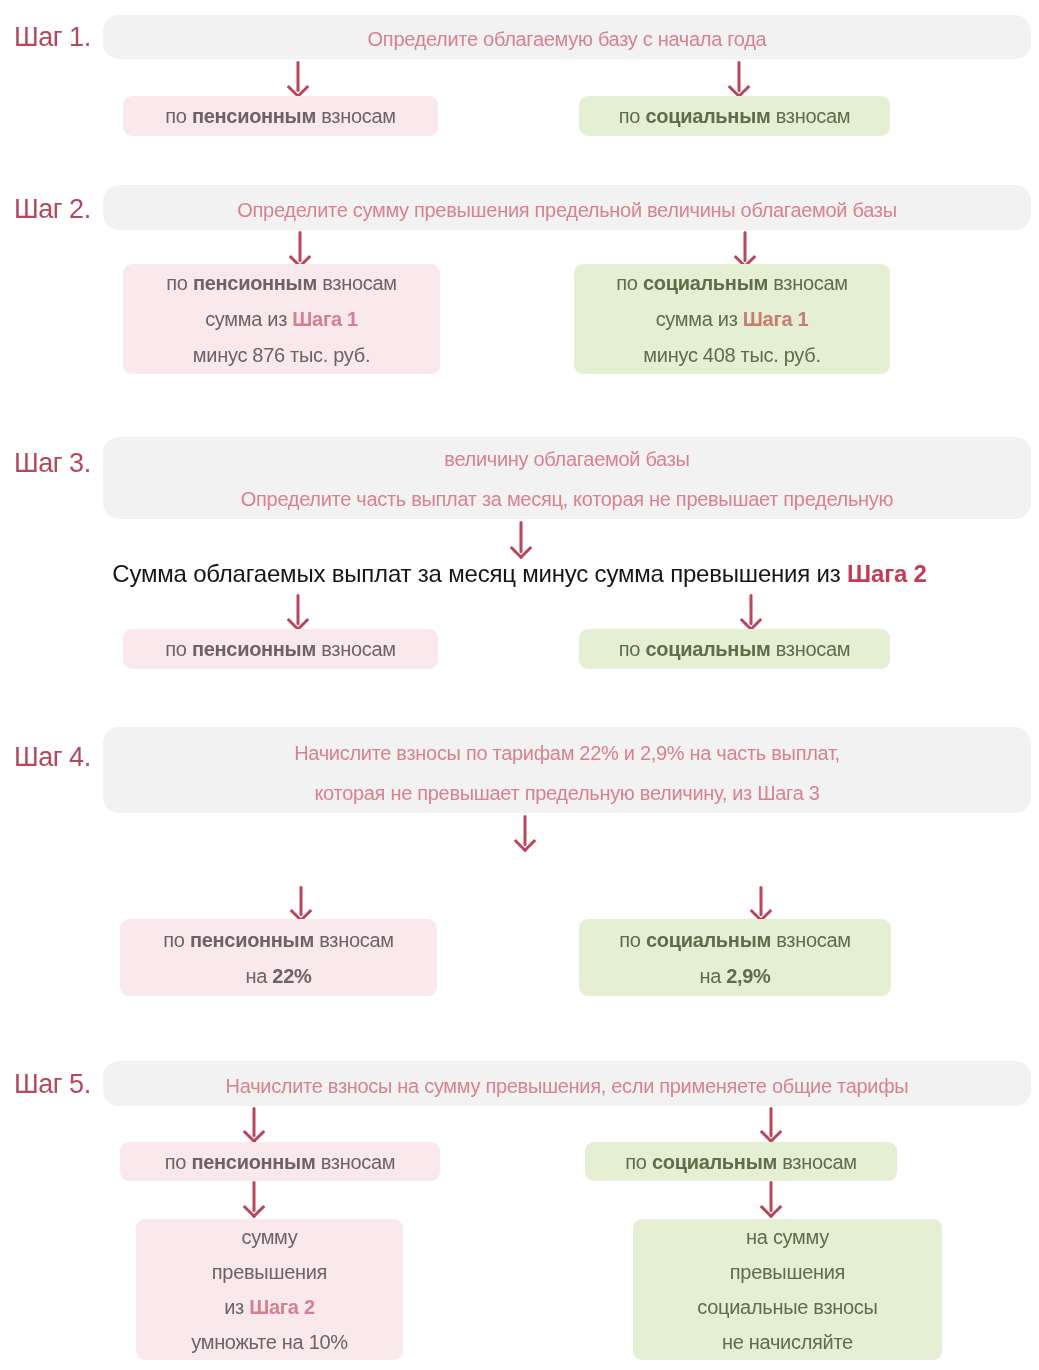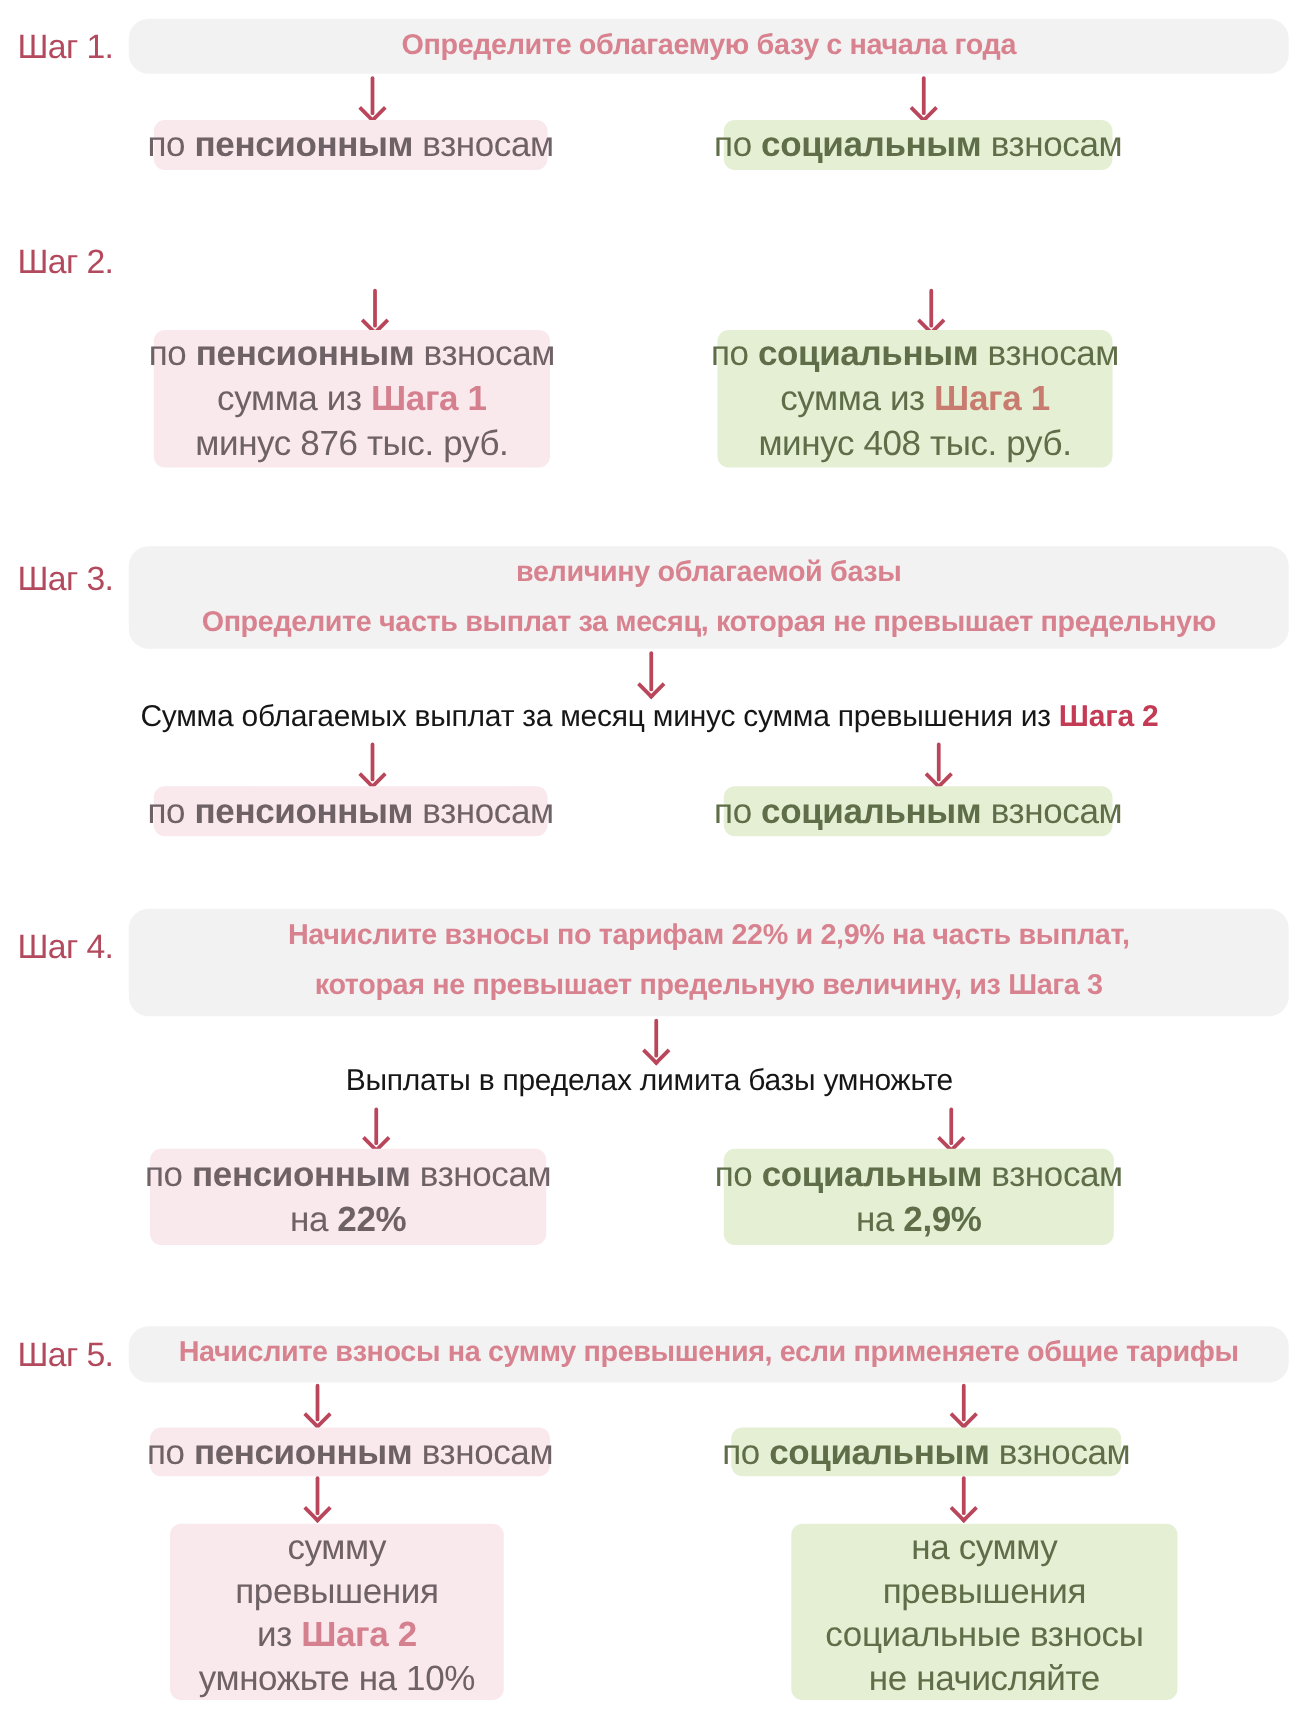--- a/index.html
+++ b/index.html
@@ -18,34 +18,34 @@
     font-weight: 400;
     color: var(--step-label, #b2495d);
     letter-spacing: -0.5px;
     white-space: nowrap;
   }
   .header {
     position: absolute;
     background: var(--header-bg, #f2f2f2);
     border-radius: 16px;
     color: var(--header-text, #d9828f);
-    font-weight: 700;
-    font-size: 23px;
+    font-weight: 400;
+    font-size: 20px;
     letter-spacing: -0.3px;
     display: flex;
     flex-direction: column;
     align-items: center;
-    justify-content: flex-start;
+    justify-content: flex-end;
     text-align: center;
     line-height: 40px;
   }
   .tag {
     position: absolute;
     border-radius: 9px;
-    font-size: 28px;
+    font-size: 20px;
     letter-spacing: -0.3px;
     display: flex;
     flex-direction: column;
     align-items: center;
     justify-content: center;
     text-align: center;
   }
   .tag .line { line-height: 36px; white-space: nowrap; }
   .tag.big .line { line-height: 35px; }
   .pink { background: var(--pink-bg, #f9e8ec); color: var(--pink-text, #6e6266); }
@@ -99,20 +99,23 @@
   <div class="arrow" style="left:288px;top:61px;height:37px"></div>
   <div class="arrow" style="left:729px;top:61px;height:37px"></div>
   <div class="tag pink" style="left:123px;top:96px;width:315px;height:40px">
     <span class="line"><span>по </span><b>пенсионным</b><span> взносам</span></span>
   </div>
   <div class="tag green" style="left:579px;top:96px;width:311px;height:40px">
     <span class="line"><span>по </span><b>социальным</b><span> взносам</span></span>
   </div>
 
   <div class="step-label" style="left:14px;top:194px">Шаг 2.</div>
+  <div class="header" style="left:103px;top:185px;width:928px;height:45px">
+    <span class="line">Определите сумму превышения предельной величины облагаемой базы</span>
+  </div>
   <div class="arrow" style="left:290px;top:231px;height:37px"></div>
   <div class="arrow" style="left:735px;top:231px;height:37px"></div>
   <div class="tag pink" style="left:123px;top:264px;width:317px;height:110px">
     <div class="line"><span>по </span><b>пенсионным</b><span> взносам</span></div>
     <div class="line"><span>сумма из </span><b class="ref-pink">Шага 1</b></div>
     <div class="line">минус 876 тыс. руб.</div>
   </div>
   <div class="tag green" style="left:574px;top:264px;width:316px;height:110px">
     <div class="line"><span>по </span><b>социальным</b><span> взносам</span></div>
     <div class="line"><span>сумма из </span><b class="ref-green">Шага 1</b></div>
@@ -136,21 +139,20 @@
   <div class="tag green" style="left:579px;top:629px;width:311px;height:40px">
     <span class="line"><span>по </span><b>социальным</b><span> взносам</span></span>
   </div>
 
   <div class="step-label" style="left:14px;top:742px">Шаг 4.</div>
   <div class="header" style="left:103px;top:727px;width:928px;height:86px">
     <span class="line">Начислите взносы по тарифам 22% и 2,9% на часть выплат,</span>
     <span class="line">которая не превышает предельную величину, из Шага 3</span>
   </div>
   <div class="arrow" style="left:515px;top:815px;height:37px"></div>
-  <div class="formula" style="top:851px">Выплаты в пределах лимита базы умножьте</div>
   <div class="arrow" style="left:291px;top:886px;height:36px"></div>
   <div class="arrow" style="left:751px;top:886px;height:36px"></div>
   <div class="tag pink" style="left:120px;top:919px;width:317px;height:77px">
     <div class="line"><span>по </span><b>пенсионным</b><span> взносам</span></div>
     <div class="line"><span>на </span><b>22%</b></div>
   </div>
   <div class="tag green" style="left:579px;top:919px;width:312px;height:77px">
     <div class="line"><span>по </span><b>социальным</b><span> взносам</span></div>
     <div class="line"><span>на </span><b>2,9%</b></div>
   </div>

